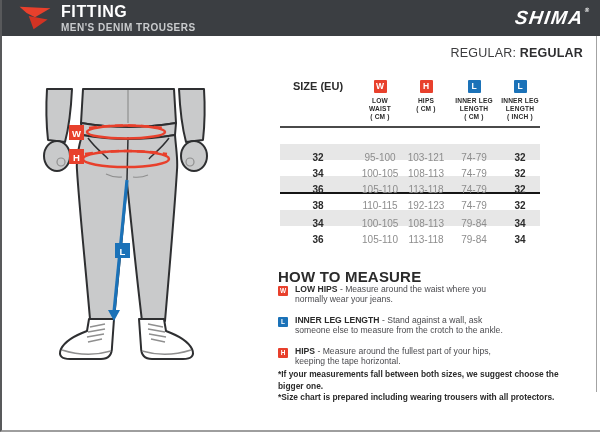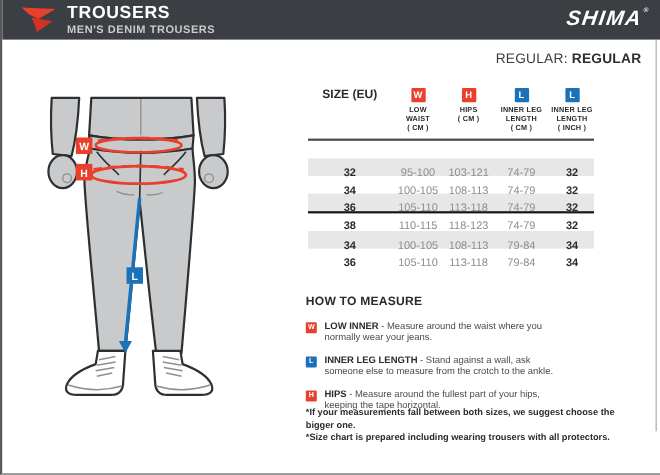--- a/index.html
+++ b/index.html
@@ -42,21 +42,21 @@
   .col-line{font-size:6.6px;font-weight:bold;color:var(--ink);line-height:8px;letter-spacing:.2px;}
   .tbody{}
   .trow{display:grid;grid-template-columns:76px 48px 44px 52px 40px;height:16px;}
   .trow.alt{background:var(--row-alt);}
   .tcell{font-size:10px;line-height:16px;text-align:center;color:var(--mid);margin-top:22px;}
   .tcell.strong{font-weight:bold;color:var(--ink);}
   .group-sep{border-top:2px solid #141414;}
 
   
   .how-to{position:absolute;left:276px;top:268px;width:250px;}
-  .how-title{font-size:11px;font-weight:bold;color:var(--ink);letter-spacing:.2px;margin-bottom:12px;}
+  .how-title{font-size:15px;font-weight:bold;color:var(--ink);letter-spacing:.2px;margin-bottom:0;}
   .how-item{display:flex;align-items:flex-start;margin-bottom:12px;}
   .how-item .badge{width:10px;height:10px;font-size:6.5px;line-height:10px;margin:1px 7px 0 0;flex:0 0 auto;}
   .how-text{font-size:8.6px;line-height:9.6px;color:var(--desc);max-width:212px;}
   .how-text b{color:var(--ink);}
 
   
   .footnotes{position:absolute;left:276px;top:369px;width:300px;}
   .footnote{font-size:8.4px;font-weight:bold;color:#2B2B2B;line-height:11.5px;}
 
   .right-rule{position:absolute;left:594px;top:36px;width:1px;height:356px;background:#A3A3A3;}
@@ -65,21 +65,21 @@
 <body>
 
 <div class="page">
 
   <header class="topbar">
     <svg class="logo-icon" viewBox="0 0 48 40">
       <polygon points="2,4 46,6 24,19 12,13" fill="#E8402C"></polygon>
       <polygon points="15,17 42,22 22,36" fill="#D23323"></polygon>
     </svg>
     <div class="title-block">
-      <div class="product-title">TROUSERS</div>
+      <div class="product-title">FITTING</div>
       <div class="product-subtitle">MEN'S DENIM TROUSERS</div>
     </div>
     <div class="wordmark"><span>SHIMA</span><sup>®</sup></div>
   </header>
 
   <div class="fitting">
     <span>REGULAR:</span>
     <b>REGULAR</b>
   </div>
 
@@ -188,21 +188,21 @@
         <div class="trow">
           <div class="tcell strong">36</div>
           <div class="tcell">105-110</div>
           <div class="tcell">113-118</div>
           <div class="tcell">74-79</div>
           <div class="tcell strong">32</div>
         </div>
         <div class="trow alt">
           <div class="tcell strong">38</div>
           <div class="tcell">110-115</div>
-          <div class="tcell">118-123</div>
+          <div class="tcell">192-123</div>
           <div class="tcell">74-79</div>
           <div class="tcell strong">32</div>
         </div>
         <div class="group-sep"></div>
         <div class="trow">
           <div class="tcell strong">34</div>
           <div class="tcell">100-105</div>
           <div class="tcell">108-113</div>
           <div class="tcell">79-84</div>
           <div class="tcell strong">34</div>
@@ -215,21 +215,21 @@
           <div class="tcell strong">34</div>
         </div>
       </div>
   </div>
 
   <div class="how-to">
     <div class="how-title">HOW TO MEASURE</div>
     <div id="how-items">
         <div class="how-item">
           <span class="badge red">W</span>
-          <span class="how-text"><b>LOW INNER</b> - Measure around the waist where you normally wear your jeans.</span>
+          <span class="how-text"><b>LOW HIPS</b> - Measure around the waist where you normally wear your jeans.</span>
         </div>
         <div class="how-item">
           <span class="badge blue">L</span>
           <span class="how-text"><b>INNER LEG LENGTH</b> - Stand against a wall, ask someone else to measure from the crotch to the ankle.</span>
         </div>
         <div class="how-item">
           <span class="badge red">H</span>
           <span class="how-text"><b>HIPS</b> - Measure around the fullest part of your hips, keeping the tape horizontal.</span>
         </div>
       </div>

